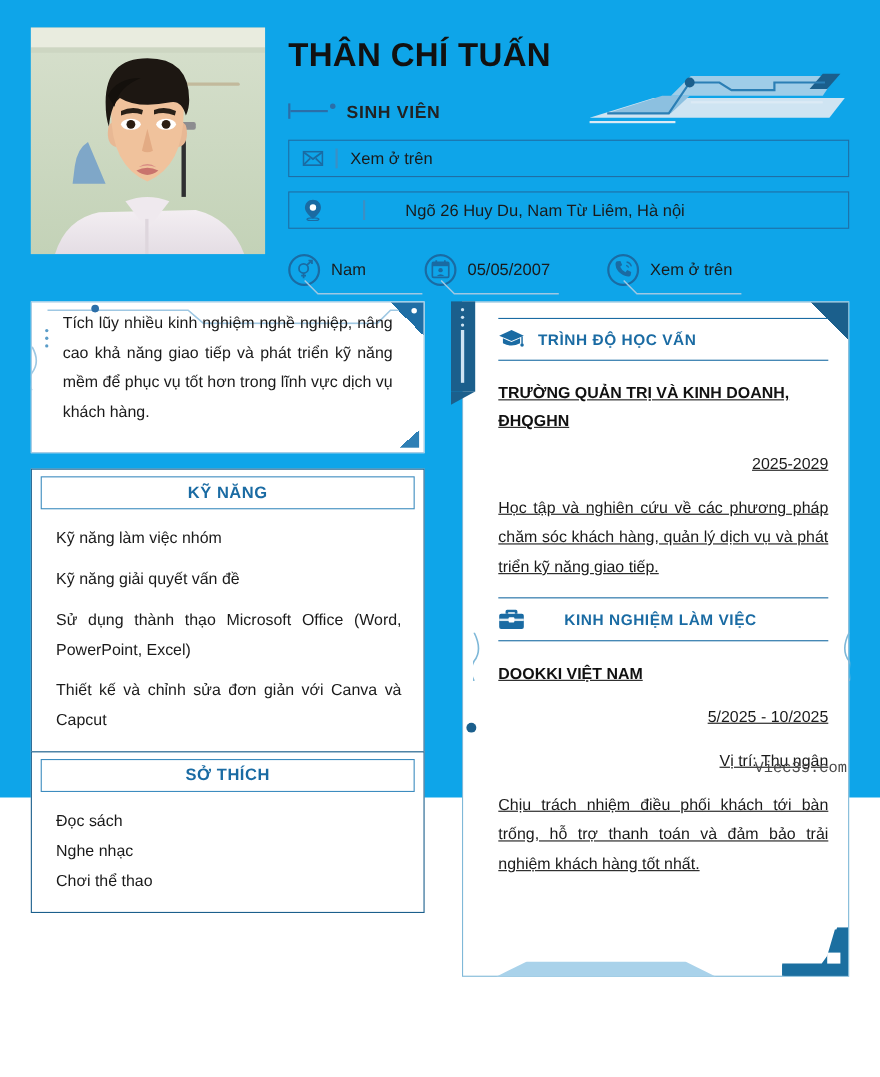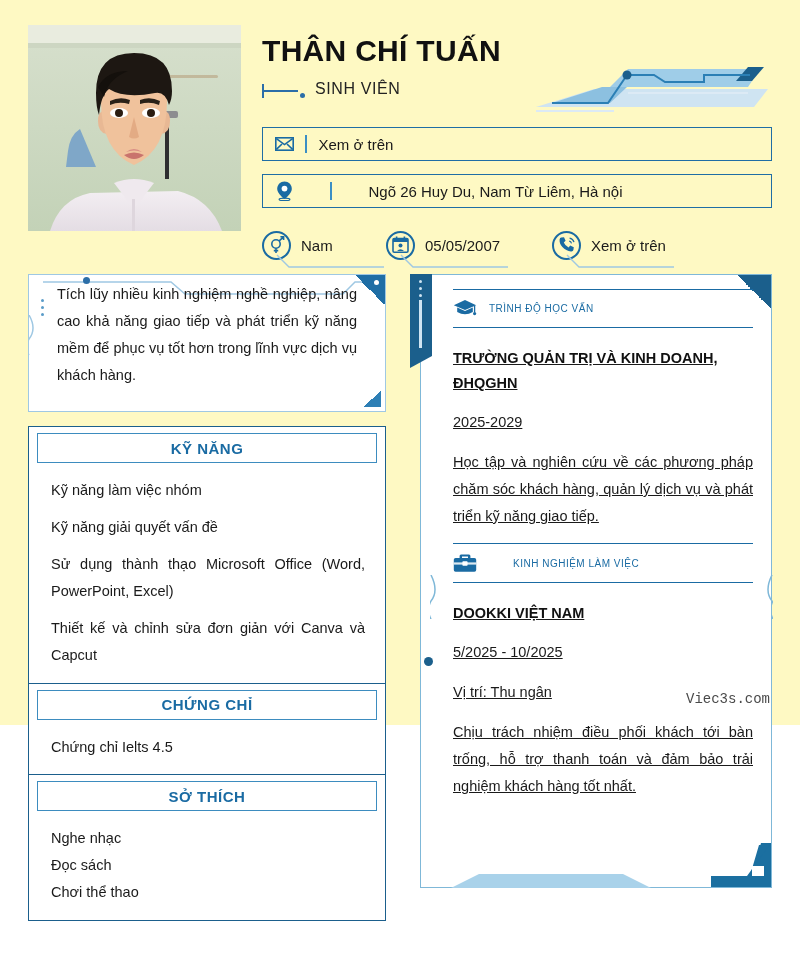--- a/index.html
+++ b/index.html
@@ -3,38 +3,38 @@
 <meta charset="utf-8">
 <style>
   * { box-sizing: border-box; margin: 0; padding: 0; }
   html, body {
     width: 800px; height: 979px;
     background: #ffffff;
     font-family: "Liberation Sans", sans-serif;
     color: #1a1a1a;
     overflow: hidden;
   }
-  .page { position: relative; width: 800px; height: 725px; background:#fef9c3; }
+  .page { position: relative; width: 800px; height: 725px; background:#0ea5e9; }
 
   
   .header { position:absolute; left:28px; top:25px; width:744px; height:215px; }
   .photo {
     position:absolute; left:0; top:0; width:213px; height:206px;
     overflow:hidden; background:#cfd9c8;
   }
   .photo svg { display:block; width:213px; height:206px; }
 
   .head-right { position:absolute; left:234px; top:0; width:510px; height:206px; }
 
   .name {
     font-size: 30px; font-weight: bold; letter-spacing: 0.3px;
     color:#111; line-height:1; padding-top:11px;
   }
 
-  .role-row { display:flex; align-items:flex-end; margin-top:12px; height:20px; }
+  .role-row { display:flex; align-items:flex-start; margin-top:28px; height:20px;font-weight:bold; }
   .role-dash { position:relative; width:44px; height:14px; }
   .role-dash::before {
     content:""; position:absolute; left:0; top:0; width:2px; height:14px; background:#2b6ea8;
   }
   .role-dash::after {
     content:""; position:absolute; left:2px; top:6px; width:34px; height:2px; background:#2b6ea8;
   }
   .role-dot {
     width:5px; height:5px; border-radius:50%; background:#2b6ea8;
     margin-left:-6px; margin-right:10px;
@@ -149,25 +149,25 @@
   .rb-sweep svg { display:block; }
 
   .r-inner { position:absolute; left:32px; top:14px; width:300px; }
 
   .r-head {
     position:relative; padding:9px 0 9px 0;
     border-top:1.8px solid #1a6ba3; border-bottom:1.8px solid #1a6ba3;
     display:flex; align-items:center; gap:12px;
   }
   .r-head-icon { color:#1a6ba3; display:flex; align-items:center; }
-  .r-head-text { font-size:10px; font-weight:normal; color:#1a6ba3; letter-spacing:0.5px; }
+  .r-head-text { font-size:14px; font-weight:bold; color:#1a6ba3; letter-spacing:0.5px; }
 
   .r-body { padding:18px 0 0 0;text-decoration:underline; }
   .r-org { font-size:14.5px; font-weight:bold; color:#111; line-height:25px; }
-  .r-line { font-size:14.5px; color:#1a1a1a; line-height:27px; margin-top:13px; }
+  .r-line { font-size:14.5px; color:#1a1a1a; line-height:27px; margin-top:13px;text-align:right; }
   .r-line.justify { text-align:justify; }
 
   .r-bullet {
     position:absolute; left:14px; top:46px; width:9px; height:9px; border-radius:50%; background:#1b5f8c;
   }
 
   .sum-scallop { position:absolute; left:-1.5px; top:40px; }
   .sum-scallop svg { display:block; }
 
   .right-scallop { position:absolute; left:8.5px; top:300px; }
@@ -359,36 +359,28 @@
         <span>KỸ NĂNG</span>
       </div>
       <div class="lbox-body">
         <div class="lrow">Kỹ năng làm việc nhóm</div>
         <div class="lrow">Kỹ năng giải quyết vấn đề</div>
         <div class="lrow justify">Sử dụng thành thạo Microsoft Office (Word, PowerPoint, Excel)</div>
         <div class="lrow justify">Thiết kế và chỉnh sửa đơn giản với Canva và Capcut</div>
       </div>
     </div>
 
-    <div class="lbox" id="certs-box">
-      <div class="lbox-title">
-        <span>CHỨNG CHỈ</span>
-      </div>
-      <div class="lbox-body">
-        <div class="lrow">Chứng chỉ Ielts 4.5</div>
-      </div>
-    </div>
 
     <div class="lbox" id="hobbies-box">
       <div class="lbox-title">
         <span>SỞ THÍCH</span>
       </div>
       <div class="lbox-body">
+        <div class="lrow tight">Đọc sách</div>
         <div class="lrow tight">Nghe nhạc</div>
-        <div class="lrow tight">Đọc sách</div>
         <div class="lrow tight">Chơi thể thao</div>
       </div>
     </div>
 
   </div>
 
   <div class="right-col">
     <div class="right-frame">
       <span class="rt-tri"></span>
 

